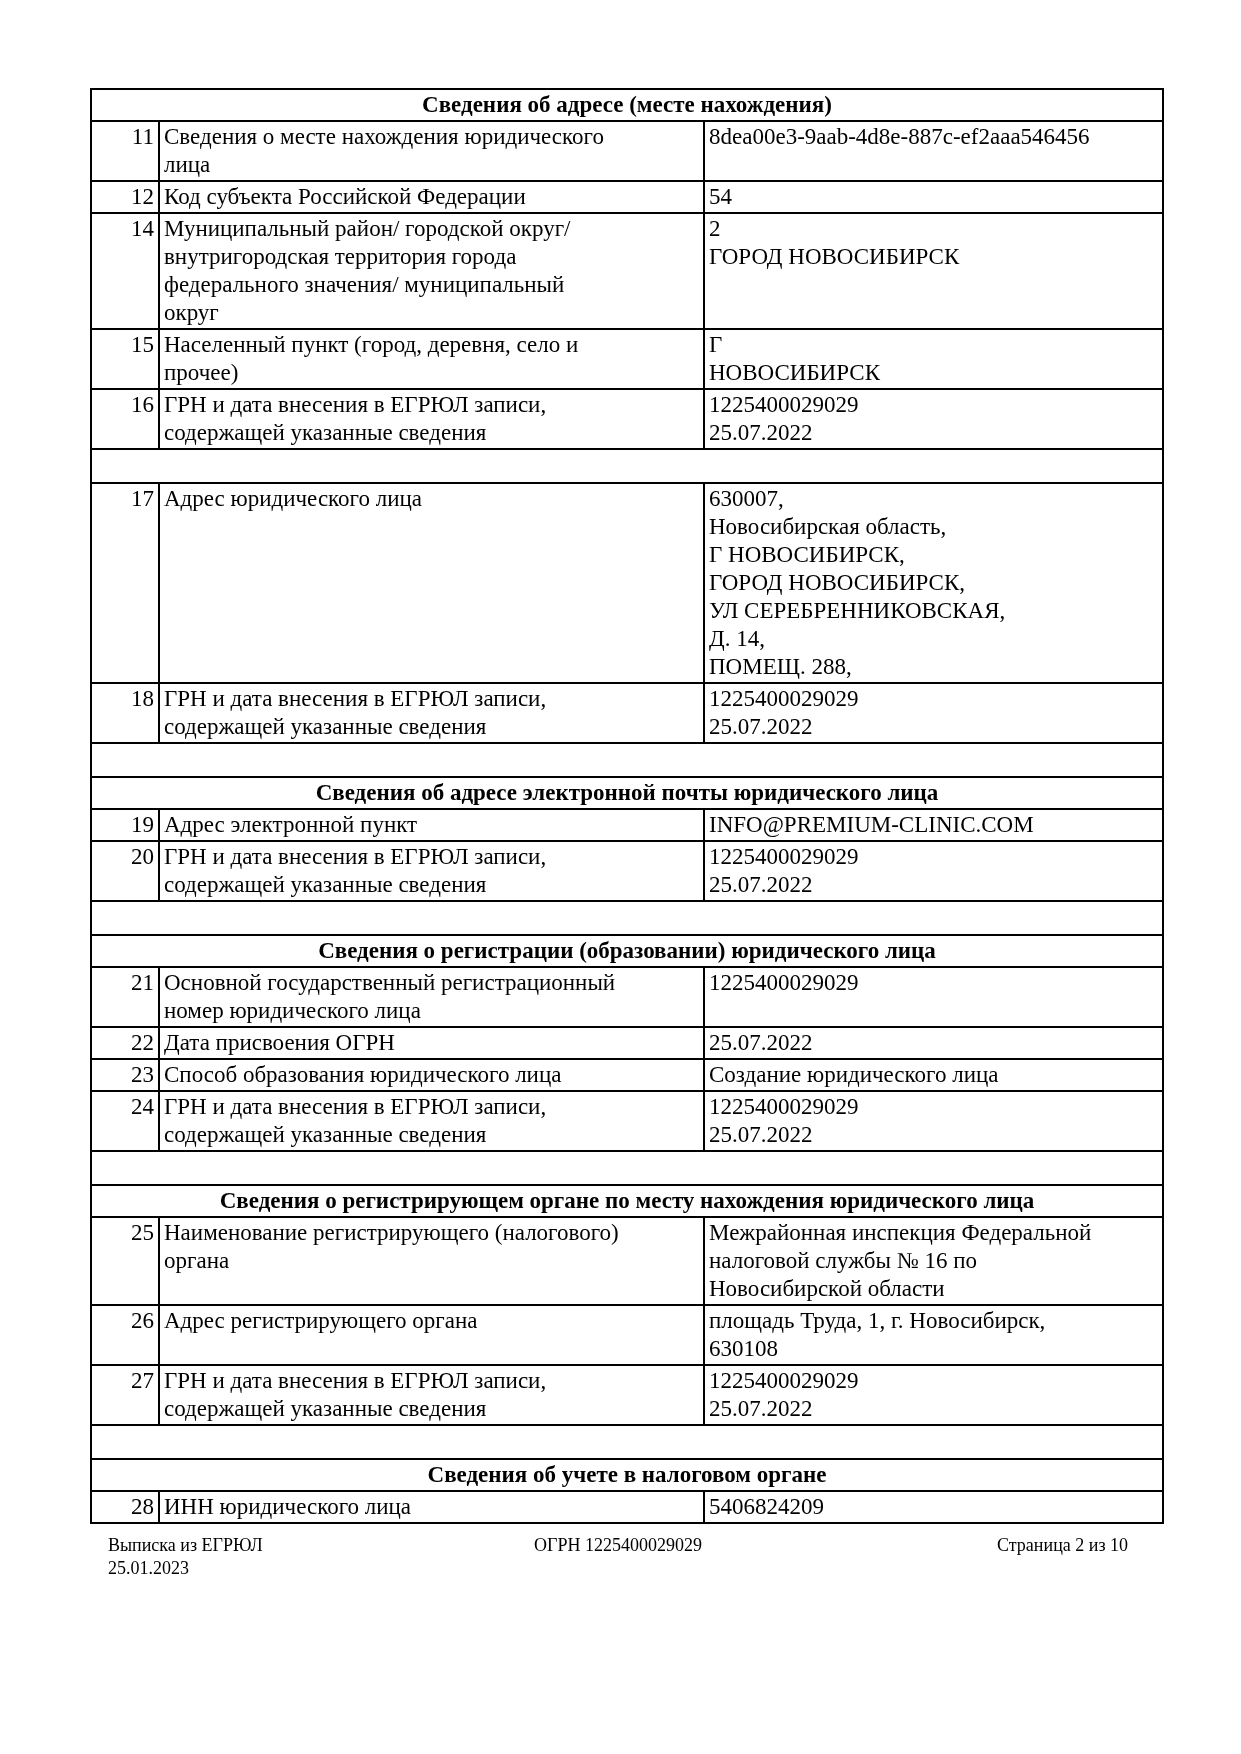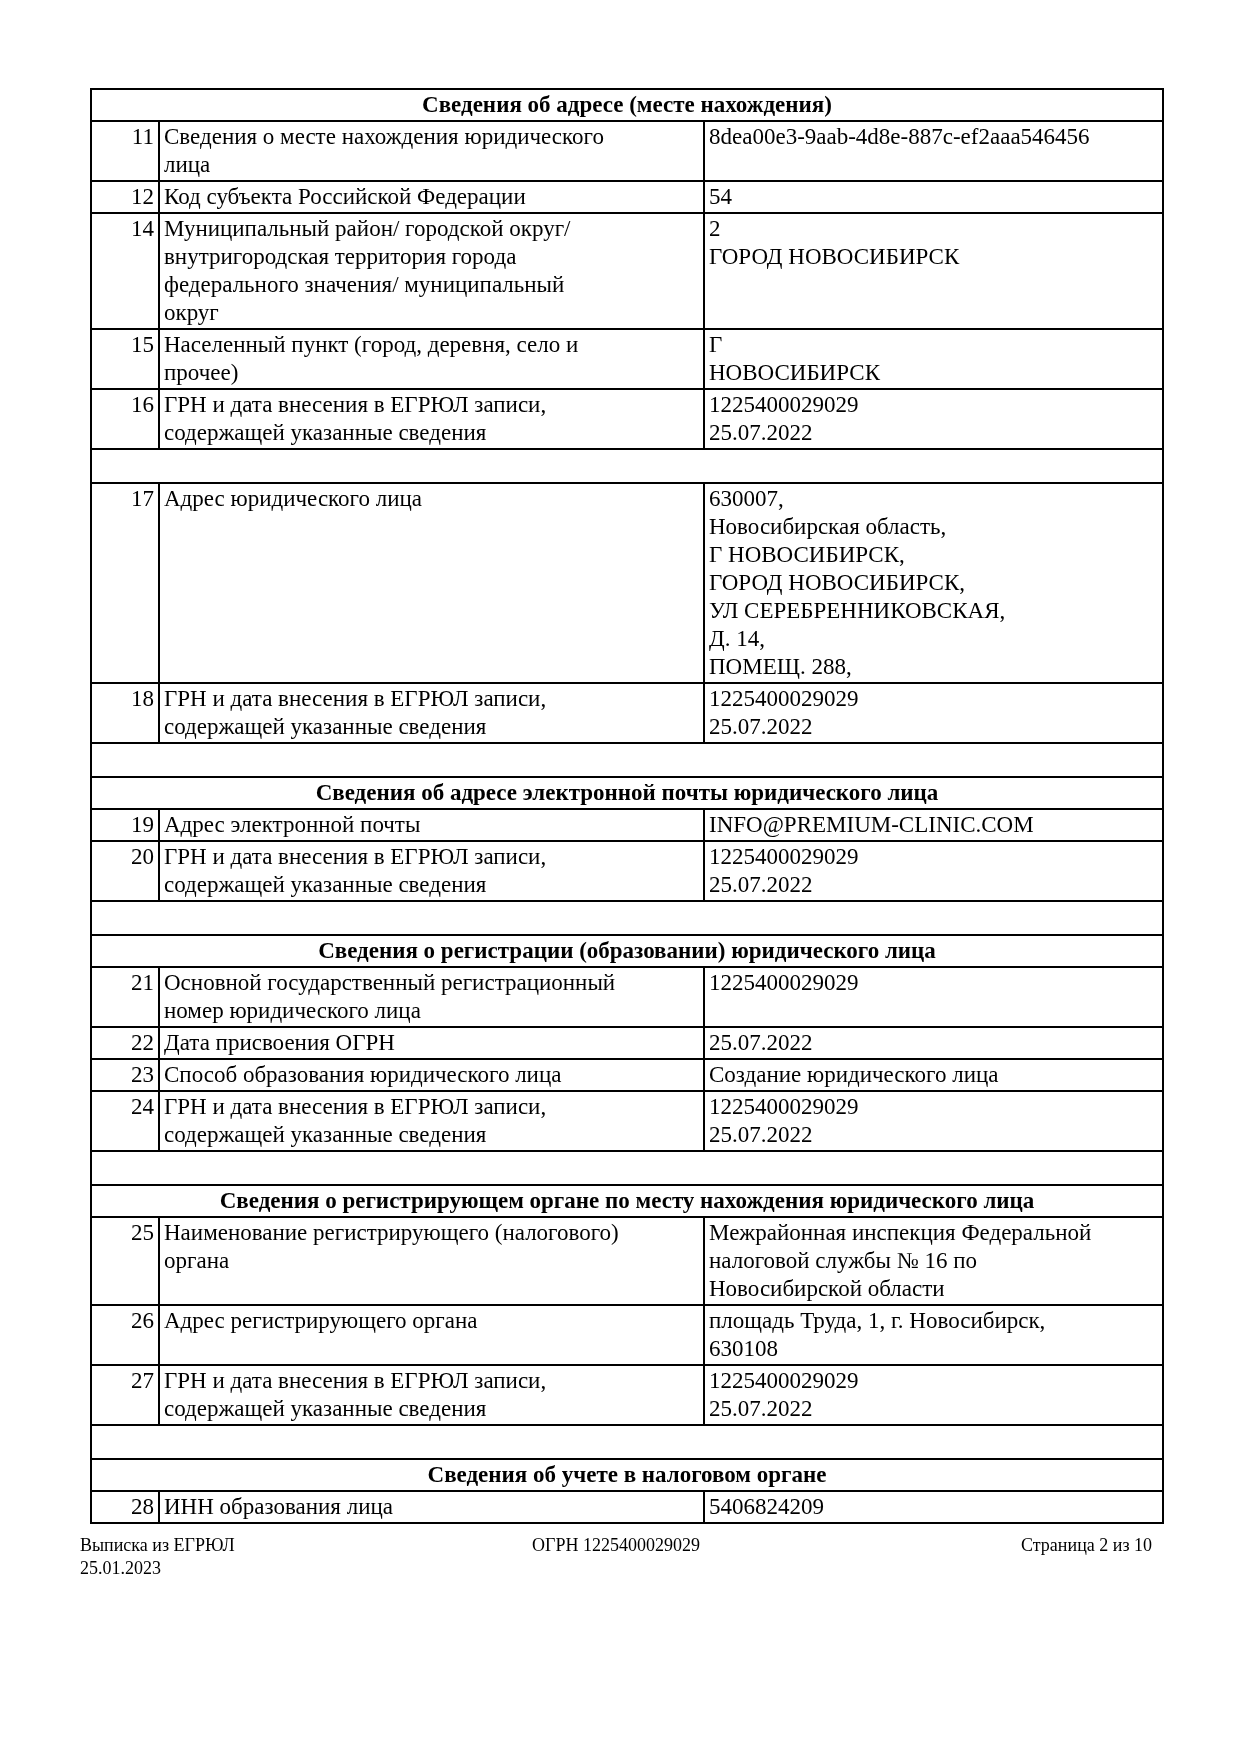--- a/index.html
+++ b/index.html
@@ -30,23 +30,23 @@
   td.c-num { text-align: right; padding-left: 2px; padding-right: 2px; }
   tr.hdr td {
     text-align: center;
     font-weight: bold;
     white-space: normal;
     margin-top: 8px;
   }
   tr.spacer td { height: 30px; }
   .footer {
     width: 1072px;
-    margin: 10px 0 0 80px;
+    margin: 10px 0 0 56px;
     display: flex;
-    justify-content: space-between;
+    justify-content: flex-end;
     align-items: flex-start;
     font-size: 18px;
     line-height: 23px;
   }
   .footer .f-left  { text-align: left;  white-space: pre-line; width: 340px; }
   .footer .f-center{ text-align: center; width: 340px; }
   .footer .f-right { text-align: right; width: 340px; }
 </style>
 </head>
 <body>
@@ -125,21 +125,21 @@
       <tr class="spacer">
           <td colspan="3"></td>
         </tr>
 
       <tr class="hdr">
           <td colspan="3">Сведения об адресе электронной почты юридического лица</td>
         </tr>
 
       <tr>
         <td class="c-num">19</td>
-        <td>Адрес электронной почты</td>
+        <td>Адрес электронной пункт</td>
         <td>INFO@PREMIUM-CLINIC.COM</td>
       </tr>
       <tr>
         <td class="c-num">20</td>
         <td>ГРН и дата внесения в ЕГРЮЛ записи,
 содержащей указанные сведения</td>
         <td>1225400029029
 25.07.2022</td>
       </tr>
 
@@ -208,21 +208,21 @@
       <tr class="spacer">
           <td colspan="3"></td>
         </tr>
 
       <tr class="hdr">
           <td colspan="3">Сведения об учете в налоговом органе</td>
         </tr>
 
       <tr>
         <td class="c-num">28</td>
-        <td>ИНН образования лица</td>
+        <td>ИНН юридического лица</td>
         <td>5406824209</td>
       </tr>
     </tbody>
   </table>
 
   <div class="footer">
     <div class="f-left">Выписка из ЕГРЮЛ
 25.01.2023</div>
     <div class="f-center">ОГРН 1225400029029</div>
     <div class="f-right">Страница 2 из 10</div>

